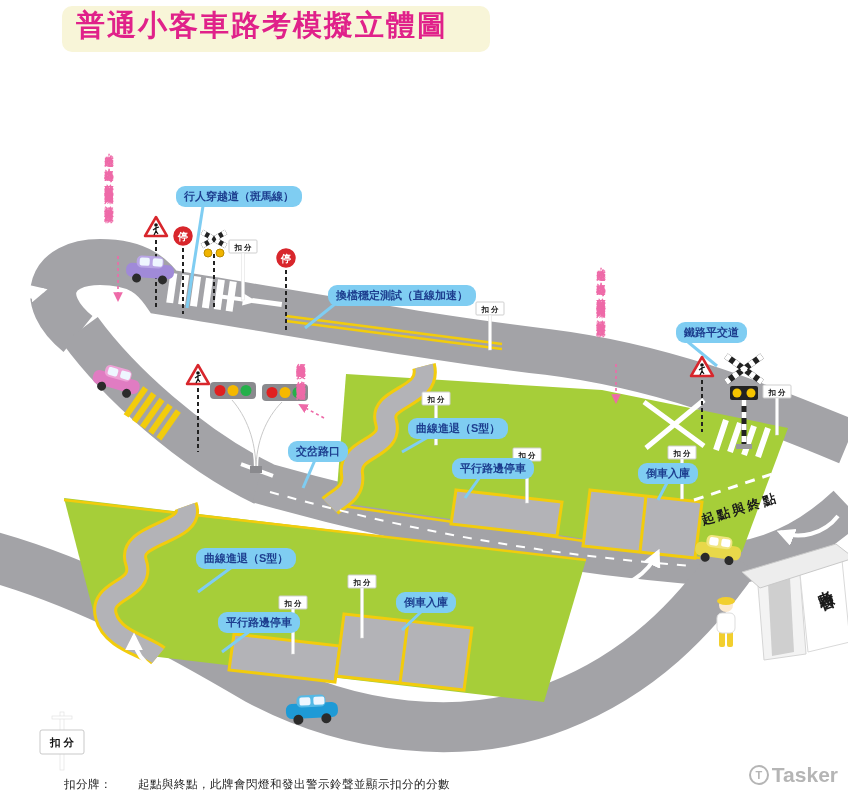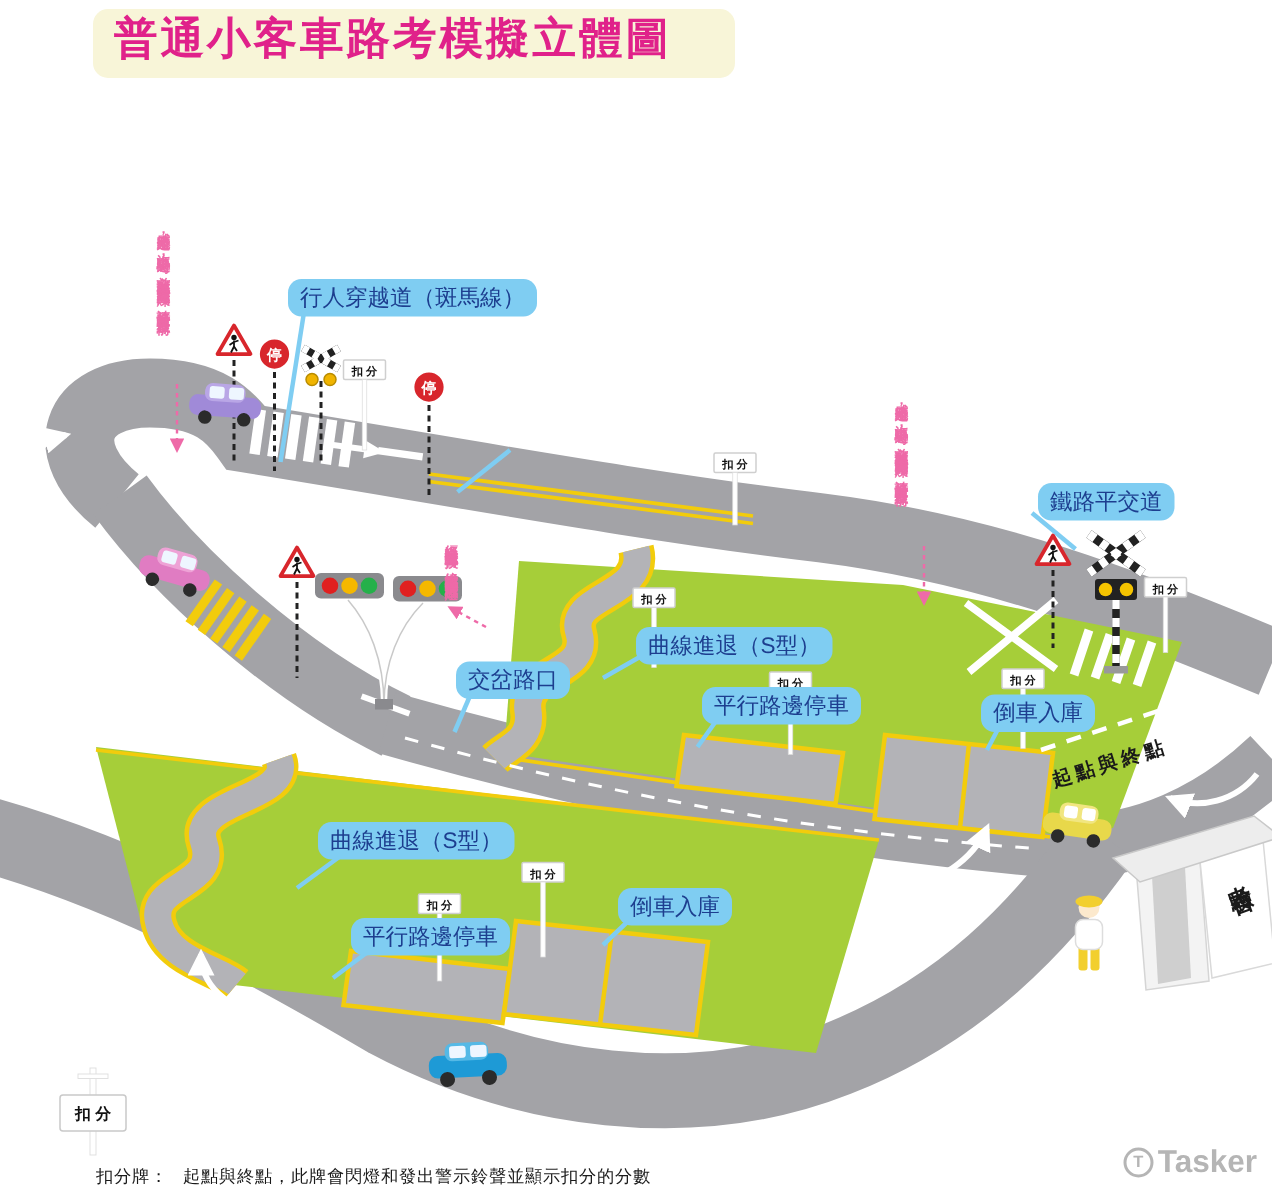--- a/index.html
+++ b/index.html
@@ -11,31 +11,31 @@
   }
   html,body{margin:0;padding:0;background:#fff;}
   #stage{position:relative;width:848px;height:800px;background:#fff;overflow:hidden;
          font-family:"Liberation Sans",sans-serif;border-bottom:2px solid #d7dfe6;}
   .banner{position:absolute;left:62px;top:6px;width:428px;height:46px;
           background:var(--c-title_bg);border-radius:10px;display:flex;align-items:flex-start;padding-left:14px;box-sizing:border-box;}
   .title{font-size:29px;font-weight:bold;color:var(--c-title_text);letter-spacing:2px;white-space:nowrap;
          font-family:"DejaVu Sans",sans-serif;}
   .art{position:absolute;left:0;top:0;z-index:1;}
   .bubble{position:absolute;z-index:3;background:var(--c-bubble_bg);color:var(--c-bubble_text);
-          font-size:15px;font-weight:normal;padding:3px 8px;border-radius:9px;white-space:nowrap;margin-left:16px;}
+          font-size:11px;font-weight:bold;padding:3px 8px;border-radius:9px;white-space:nowrap;}
   .vnote{position:absolute;z-index:3;writing-mode:vertical-rl;font-size:9px;font-weight:bold;
          color:var(--c-note_text);line-height:13px;letter-spacing:1px;}
   #note-ped{left:102px;top:148px;height:104px;}
   #note-signal{left:294px;top:356px;height:86px;}
   #note-rail{left:594px;top:262px;height:100px;}
   .rot-label{position:absolute;z-index:3;color:#1a1a1a;font-weight:bold;white-space:nowrap;}
   #start-end{left:700px;top:500px;font-size:13px;letter-spacing:3px;transform:rotate(-17deg);}
   #booth-label{left:810px;top:580px;font-size:15px;writing-mode:vertical-rl;letter-spacing:2px;transform:rotate(-20deg);}
   .caption{position:absolute;left:64px;top:777px;z-index:3;font-size:11.5px;color:#1a1a1a;letter-spacing:.5px;}
-  .caption b{font-weight:normal;margin-right:10px;}
+  .caption b{font-weight:normal;margin-right:26px;}
   .watermark{position:absolute;right:10px;top:763px;z-index:3;display:flex;align-items:center;
              color:var(--c-watermark);font-weight:bold;font-size:21px;}
   .wicon{width:16px;height:16px;border:2.5px solid var(--c-watermark);border-radius:50%;
          display:flex;align-items:center;justify-content:center;font-size:11px;margin-right:3px;line-height:1;}
   svg text{font-family:"Liberation Sans",sans-serif;}
 </style>
 </head>
 <body>
 
 <div id="stage">
@@ -291,20 +291,21 @@
     </g>
 
     <g stroke="#ee6aa8" stroke-width="1.6" stroke-dasharray="3,3" fill="none">
       <path d="M118,256 L118,300" marker-end="url(#mP)"></path>
       <path d="M324,418 L300,405" marker-end="url(#mP)"></path>
       <path d="M616,364 L616,402" marker-end="url(#mP)"></path>
     </g>
   </svg>
 
   <div class="bubble" style="left:176px;top:186px">行人穿越道（斑馬線）</div>
+  <div class="bubble" style="left:328px;top:285px">換檔穩定測試（直線加速）</div>
   <div class="bubble" style="left:676px;top:322px">鐵路平交道</div>
   <div class="bubble" style="left:408px;top:418px">曲線進退（S型）</div>
   <div class="bubble" style="left:288px;top:441px">交岔路口</div>
   <div class="bubble" style="left:452px;top:458px">平行路邊停車</div>
   <div class="bubble" style="left:638px;top:463px">倒車入庫</div>
   <div class="bubble" style="left:196px;top:548px">曲線進退（S型）</div>
   <div class="bubble" style="left:218px;top:612px">平行路邊停車</div>
   <div class="bubble" style="left:396px;top:592px">倒車入庫</div>
 
   <div class="vnote" id="note-ped">感應匝道，汽車駛近時，前方號誌警鈴會響起並閃爍，請停於前方停止線前。</div>

